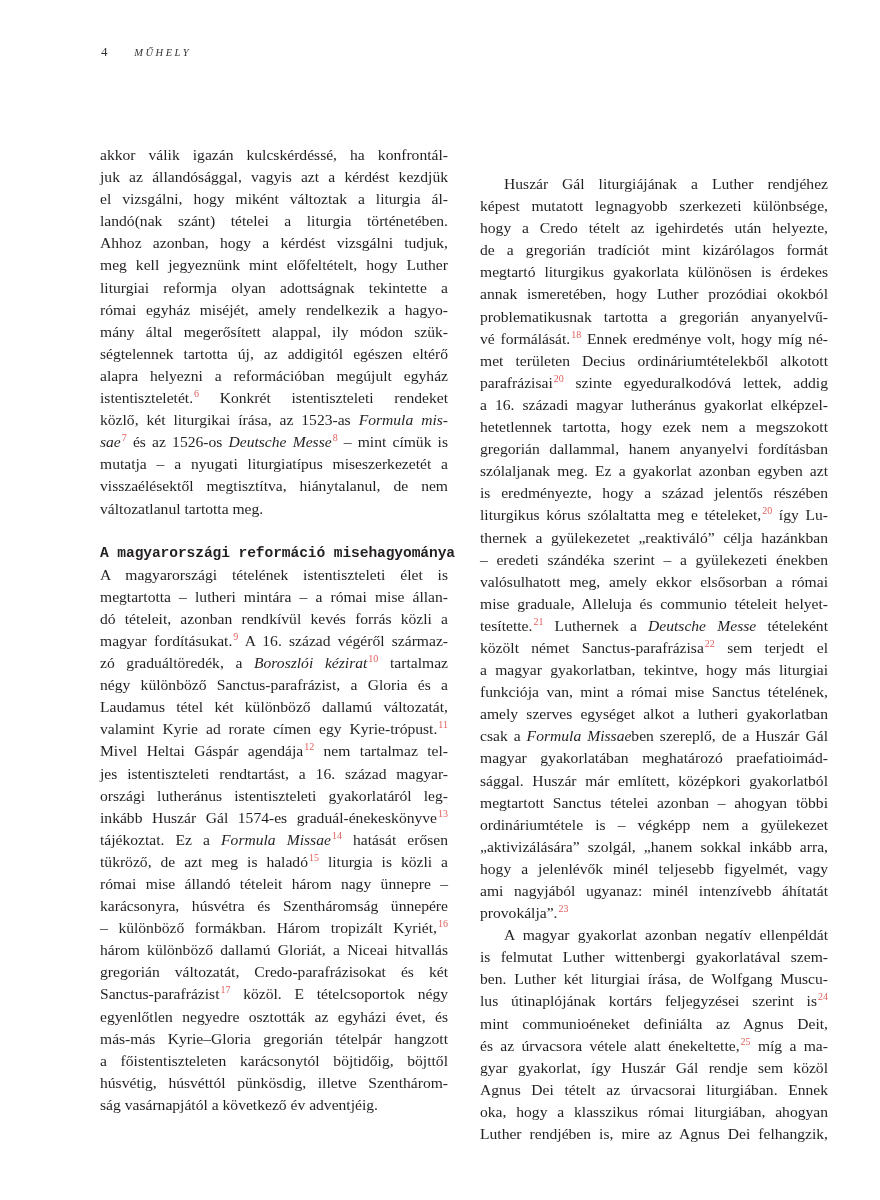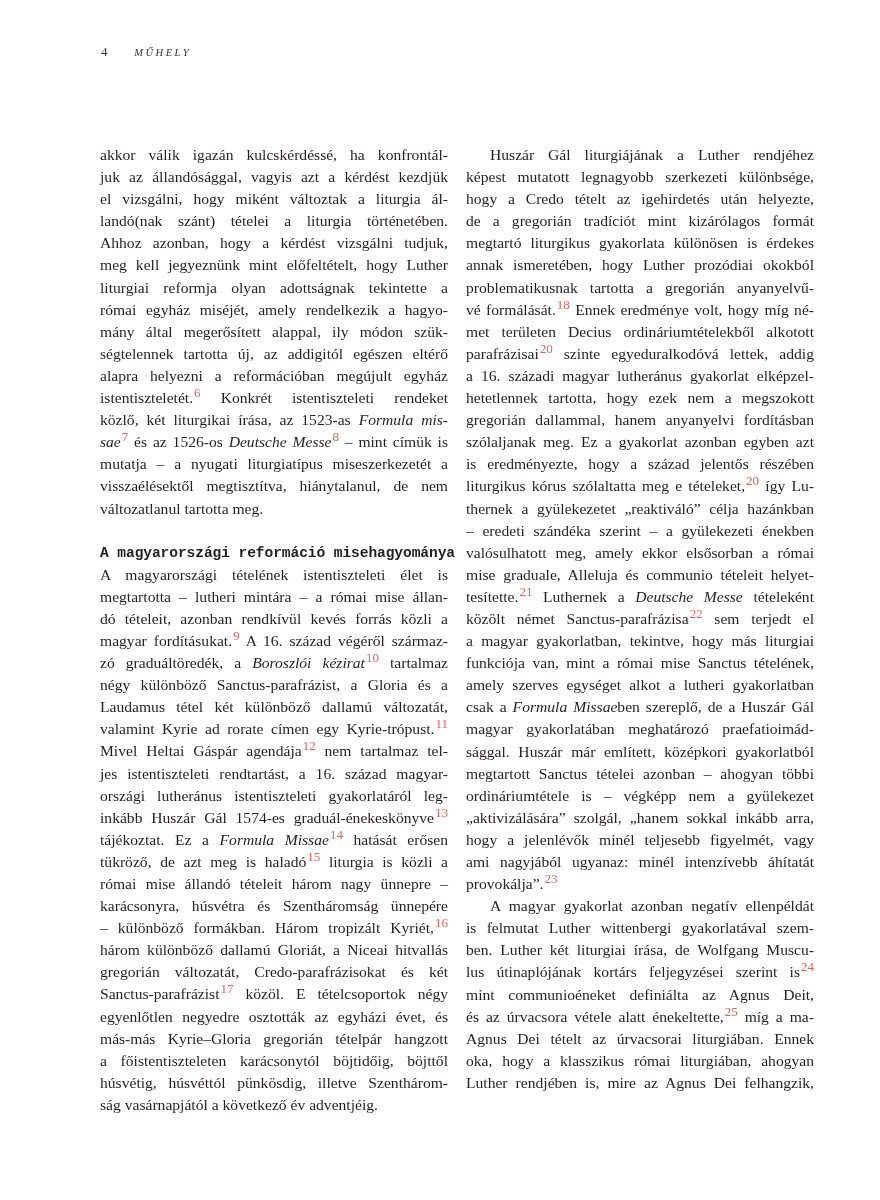--- a/index.html
+++ b/index.html
@@ -2,27 +2,27 @@
 <html><head>
 <meta charset="utf-8">
 <style>
   html, body { margin:0; padding:0; background:#ffffff; }
   body { width:880px; height:1200px; position:relative; overflow:hidden; color:#231f20; }
   .running-head { position:absolute; left:101px; top:44px; font-family:"Liberation Serif", serif; font-size:13px; color:#333; }
   .running-head .pageno { display:inline-block; width:30px; }
   .running-head .section { font-style:italic; letter-spacing:2.5px; font-size:10.5px; }
   .col { position:absolute; top:144px; width:348px; font-family:"Liberation Serif", serif; font-size:15.6px; line-height:22.1px; }
   .col.left { left:100px; }
-  .col.right { left:466px; }
+  .col.right { left:480px;margin-top:29px; }
   .line { white-space:nowrap; text-align:justify; text-align-last:justify; height:22.1px; }
   .line.last { text-align-last:left; }
   .line.indent { padding-left:24px; }
   .gap { height:22px; }
   .heading { font-family:Liberation Mono, monospace; font-weight:bold; font-size:14.6px; white-space:nowrap; height:22.1px; letter-spacing:-0.1px; }
-  sup.fn { color:#e0605e; font-size:13px; vertical-align:6px; line-height:0; margin-left:1px; }
+  sup.fn { color:#e0605e; font-size:10px; vertical-align:6px; line-height:0; margin-left:1px; }
   i { font-style:italic; }
 </style>
 </head>
 <body>
 
 <div class="running-head">
   <span class="pageno">4</span>
   <span class="section">MŰHELY</span>
 </div>
 
@@ -112,17 +112,18 @@
       <div class="line">„aktivizálására” szolgál, „hanem sokkal inkább arra,</div>
       <div class="line">hogy a jelenlévők minél teljesebb figyelmét, vagy</div>
       <div class="line">ami nagyjából ugyanaz: minél intenzívebb áhítatát</div>
       <div class="line last">provokálja”.<sup class="fn" style="color: rgb(224, 96, 94);">23</sup></div>
       <div class="line indent">A magyar gyakorlat azonban negatív ellenpéldát</div>
       <div class="line">is felmutat Luther wittenbergi gyakorlatával szem-</div>
       <div class="line">ben. Luther két liturgiai írása, de Wolfgang Muscu-</div>
       <div class="line">lus útinaplójának kortárs feljegyzései szerint is<sup class="fn" style="color: rgb(224, 96, 94);">24</sup></div>
       <div class="line">mint communioéneket definiálta az Agnus Deit,</div>
       <div class="line">és az úrvacsora vétele alatt énekeltette,<sup class="fn" style="color: rgb(224, 96, 94);">25</sup> míg a ma-</div>
+      <div class="line">gyar gyakorlat, így Huszár Gál rendje sem közöl</div>
       <div class="line">Agnus Dei tételt az úrvacsorai liturgiában. Ennek</div>
       <div class="line">oka, hogy a klasszikus római liturgiában, ahogyan</div>
       <div class="line">Luther rendjében is, mire az Agnus Dei felhangzik,</div>
     </div>
 </div>
 
 </body></html>

